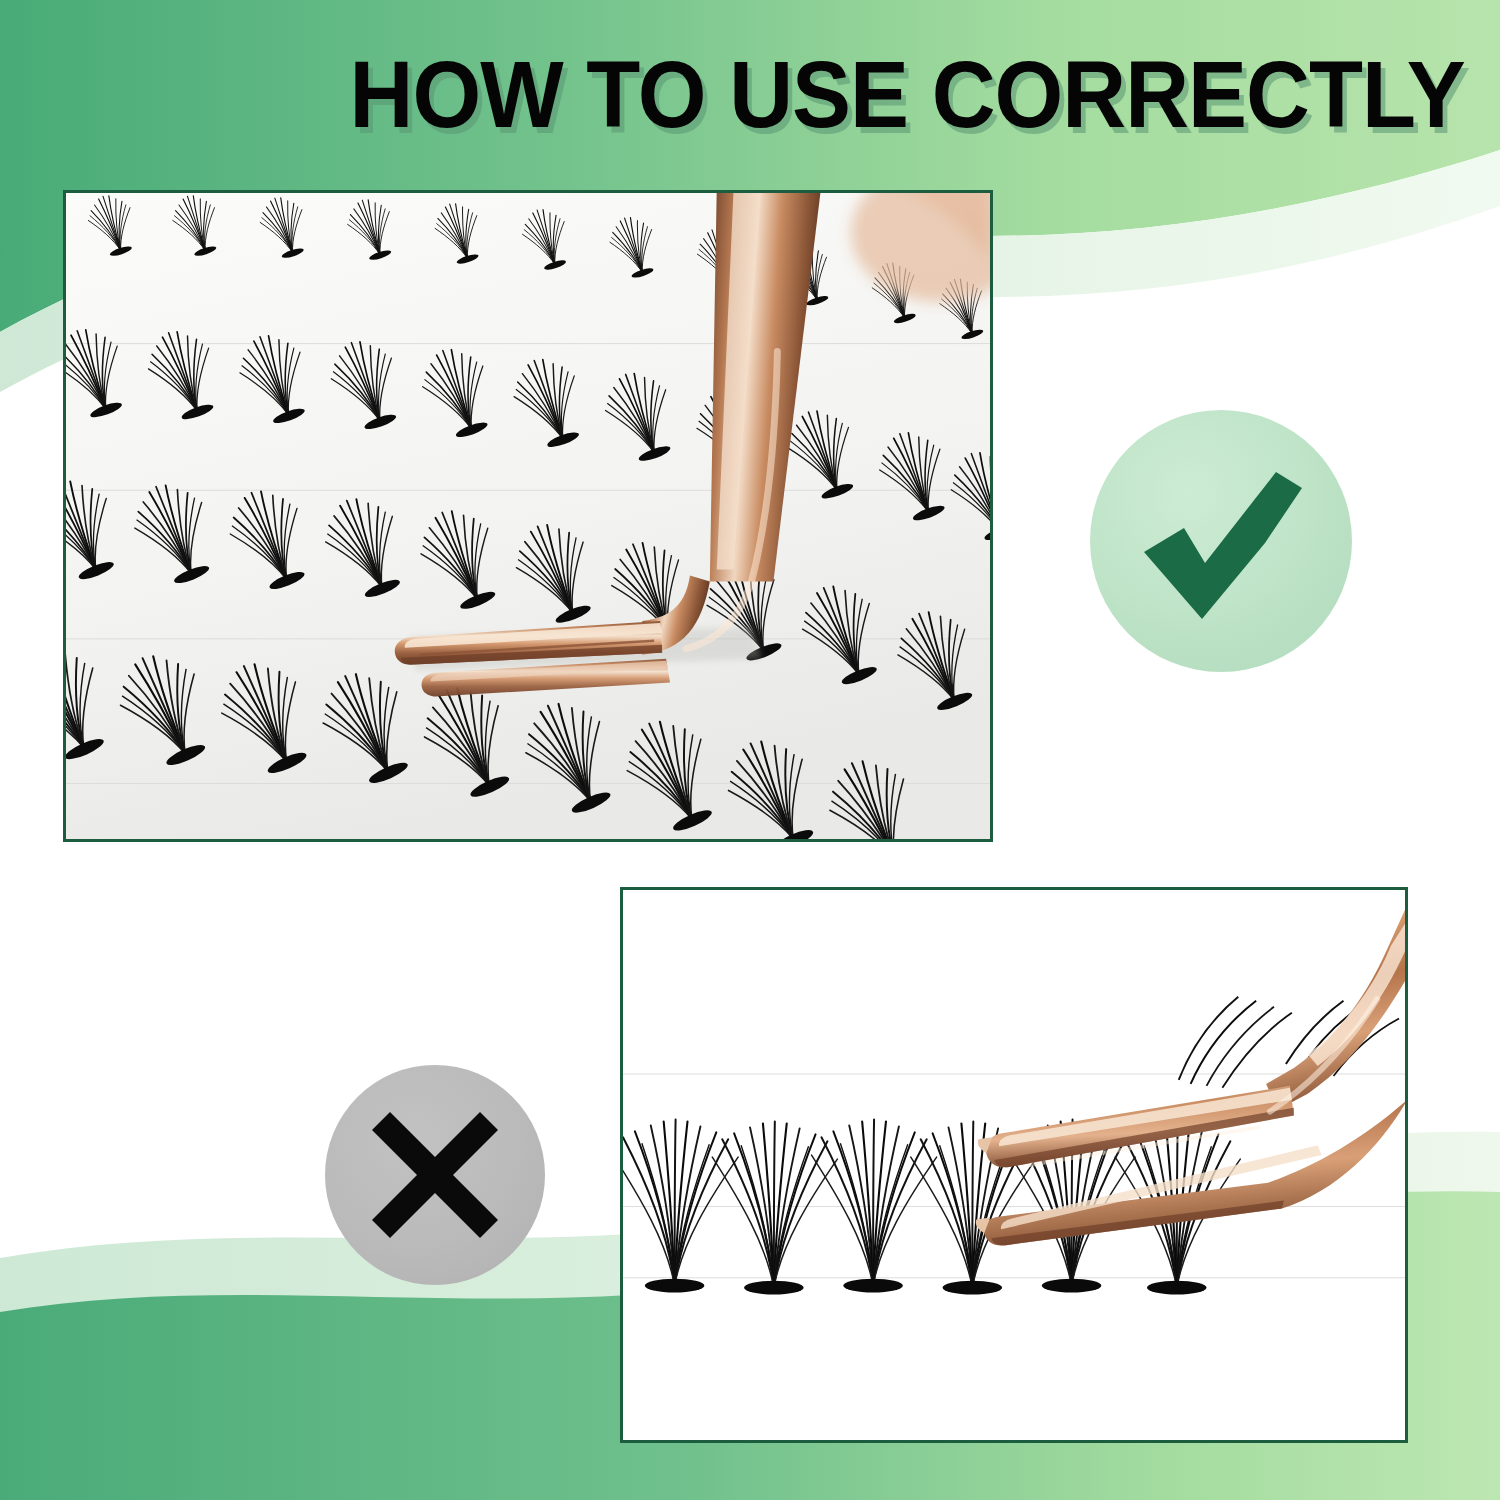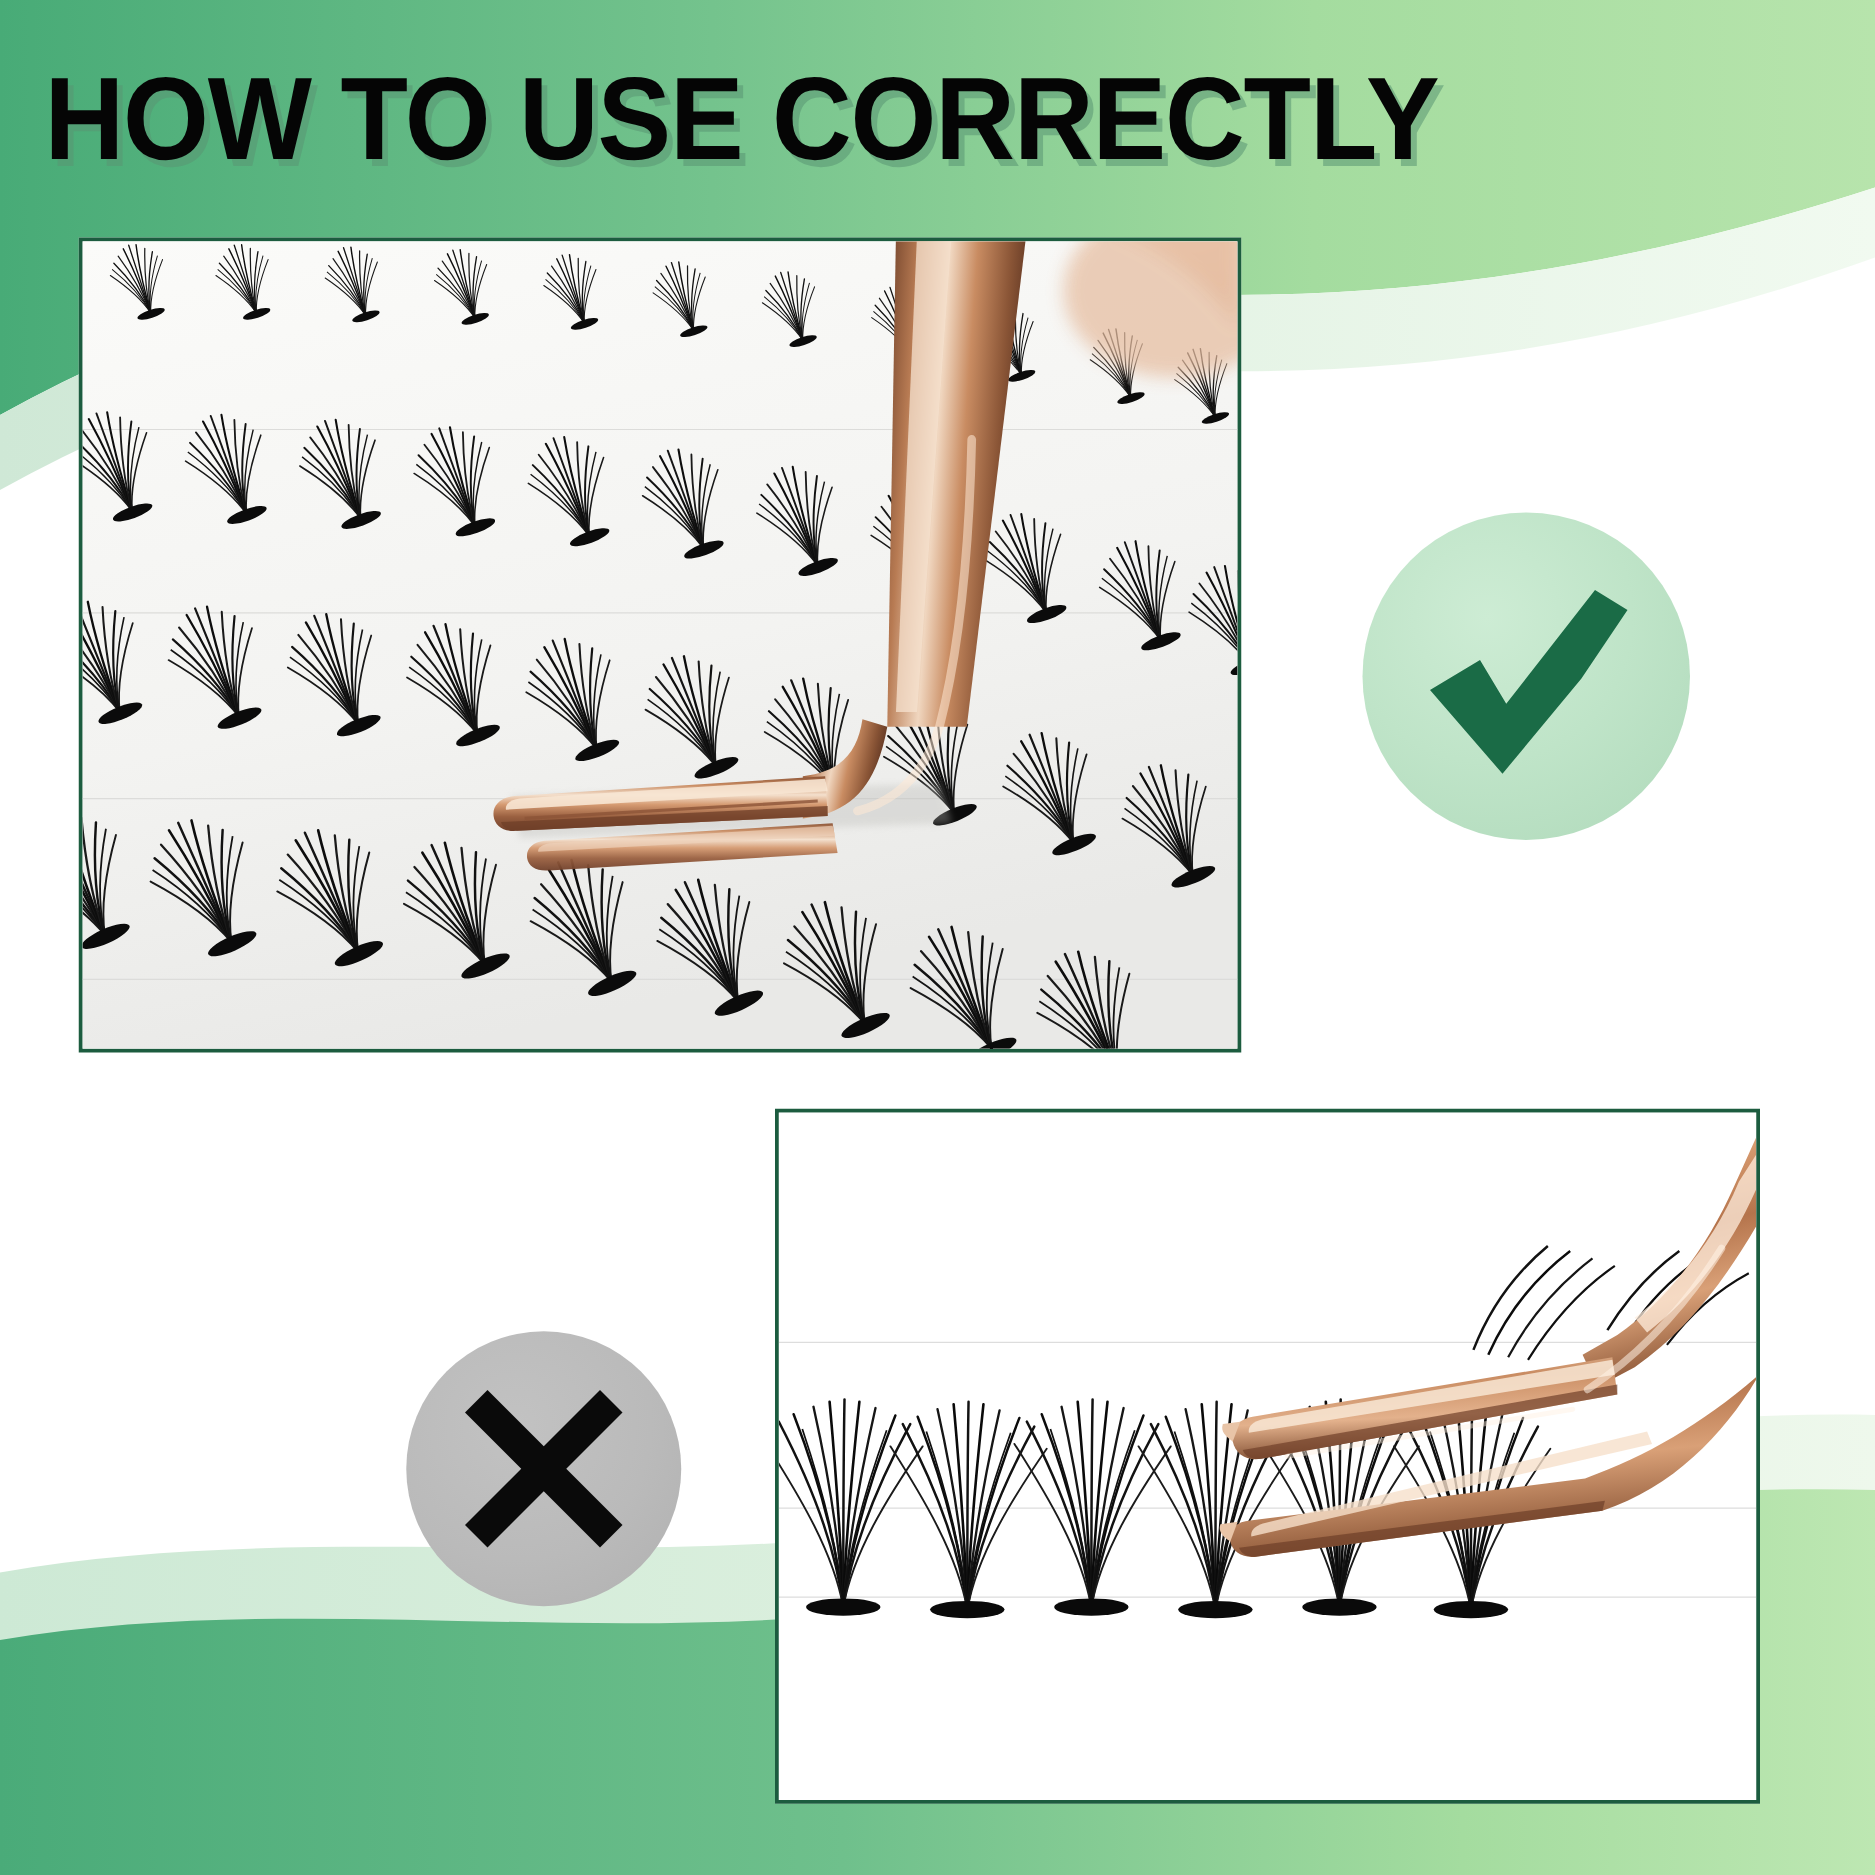--- a/index.html
+++ b/index.html
@@ -31,21 +31,21 @@
 
   
   #title-band {
     position: absolute;
     left: 0;
     top: 40px;
     width: 1500px;
     height: 110px;
     display: flex;
     align-items: center;
-    justify-content: flex-start;
+    justify-content: flex-end;
   }
   #page-title {
     font-family: "Liberation Sans", sans-serif;
     font-weight: bold;
     font-size: 94px;
     line-height: 1;
     letter-spacing: -1px;
     color: #050505;
     transform: scaleX(0.94);
     transform-origin: center;

